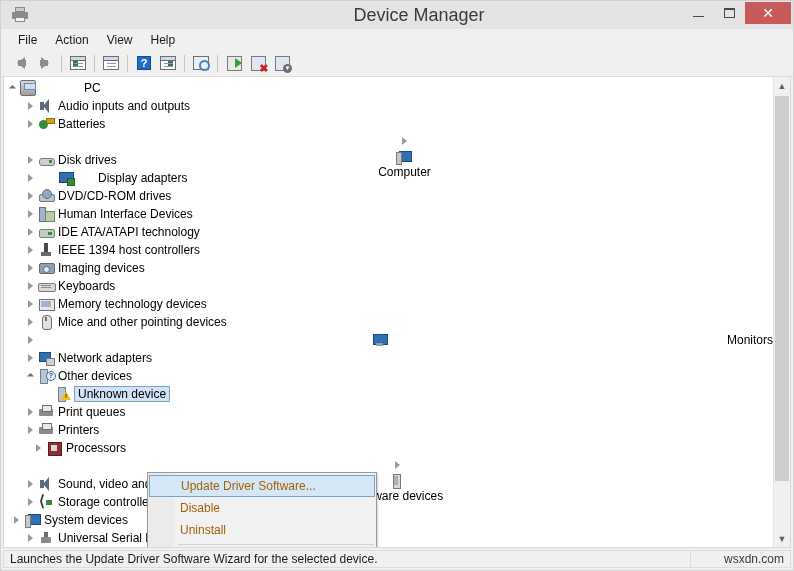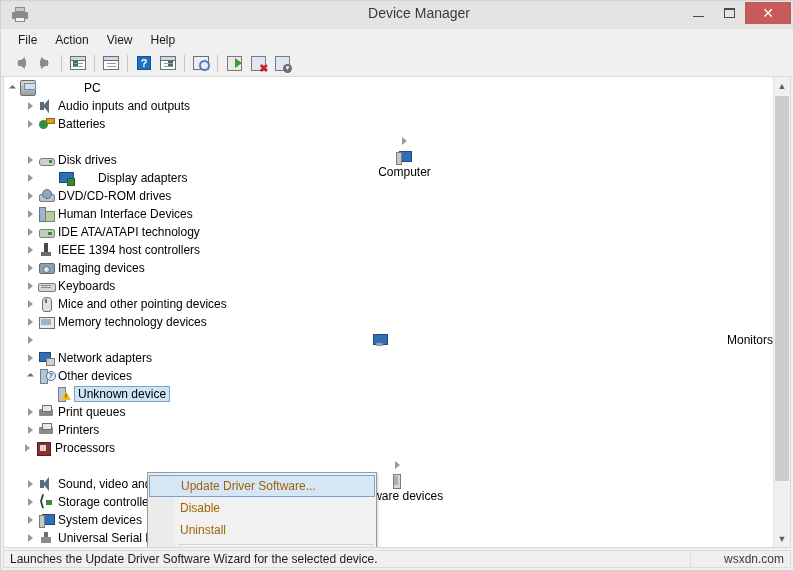--- a/index.html
+++ b/index.html
@@ -46,21 +46,21 @@
   .printer-out {
     position: absolute; left: 4px; top: 11px;
     width: 10px; height: 5px;
     background: #f2f2f2;
     border: 1px solid #8a8a8a;
   }
   #title-text {
     position: absolute;
     left: 0; right: 0; top: 4px;
     text-align: center;
-    font-size: 14px;
+    font-size: 18px;
     color: #3b3b3b;
     pointer-events: none;
     margin-left: 44px;
   }
   #winbuttons {
     margin-left: auto;
     display: flex; align-items: flex-start;
     height: 28px;
   }
   .winbtn {
@@ -569,29 +569,29 @@
             <span class="chev">
               <span class="tri"></span>
             </span>
             <span class="ico d-keyb"></span>
             <span class="label">Keyboards</span>
           </div>
           <div class="row" style="padding-left: 18px;">
             <span class="chev">
               <span class="tri"></span>
             </span>
+            <span class="ico d-mem"></span>
+            <span class="label">Memory technology devices</span>
+          </div>
+          <div class="row" style="padding-left: 18px;">
+            <span class="chev">
+              <span class="tri"></span>
+            </span>
             <span class="ico d-mouse"></span>
             <span class="label">Mice and other pointing devices</span>
-          </div>
-          <div class="row" style="padding-left: 18px;">
-            <span class="chev">
-              <span class="tri"></span>
-            </span>
-            <span class="ico d-mem"></span>
-            <span class="label">Memory technology devices</span>
           </div>
           <div class="row" style="padding-left: 18px; justify-content: space-between;">
             <span class="chev">
               <span class="tri"></span>
             </span>
             <span class="ico d-monitor"></span>
             <span class="label">Monitors</span>
           </div>
           <div class="row" style="padding-left: 18px;">
             <span class="chev">
@@ -619,21 +619,21 @@
             <span class="ico d-print"></span>
             <span class="label">Print queues</span>
           </div>
           <div class="row" style="padding-left: 18px;">
             <span class="chev">
               <span class="tri"></span>
             </span>
             <span class="ico d-print"></span>
             <span class="label">Printers</span>
           </div>
-          <div class="row" style="padding-left: 15px;">
+          <div class="row" style="padding-left: 26px;">
             <span class="chev">
               <span class="tri"></span>
             </span>
             <span class="ico d-proc"></span>
             <span class="label">Processors</span>
           </div>
           <div class="row" style="padding-left: 18px; flex-direction: column;">
             <span class="chev">
               <span class="tri"></span>
             </span>
@@ -647,21 +647,21 @@
             <span class="ico d-sound"></span>
             <span class="label">Sound, video and game controllers</span>
           </div>
           <div class="row" style="padding-left: 18px;">
             <span class="chev">
               <span class="tri"></span>
             </span>
             <span class="ico d-stor"></span>
             <span class="label">Storage controllers</span>
           </div>
-          <div class="row" style="padding-left: 18px;">
+          <div class="row" style="padding-left: 4px;">
             <span class="chev">
               <span class="tri"></span>
             </span>
             <span class="ico d-sys"></span>
             <span class="label">System devices</span>
           </div>
           <div class="row" style="padding-left: 18px;">
             <span class="chev">
               <span class="tri"></span>
             </span>

